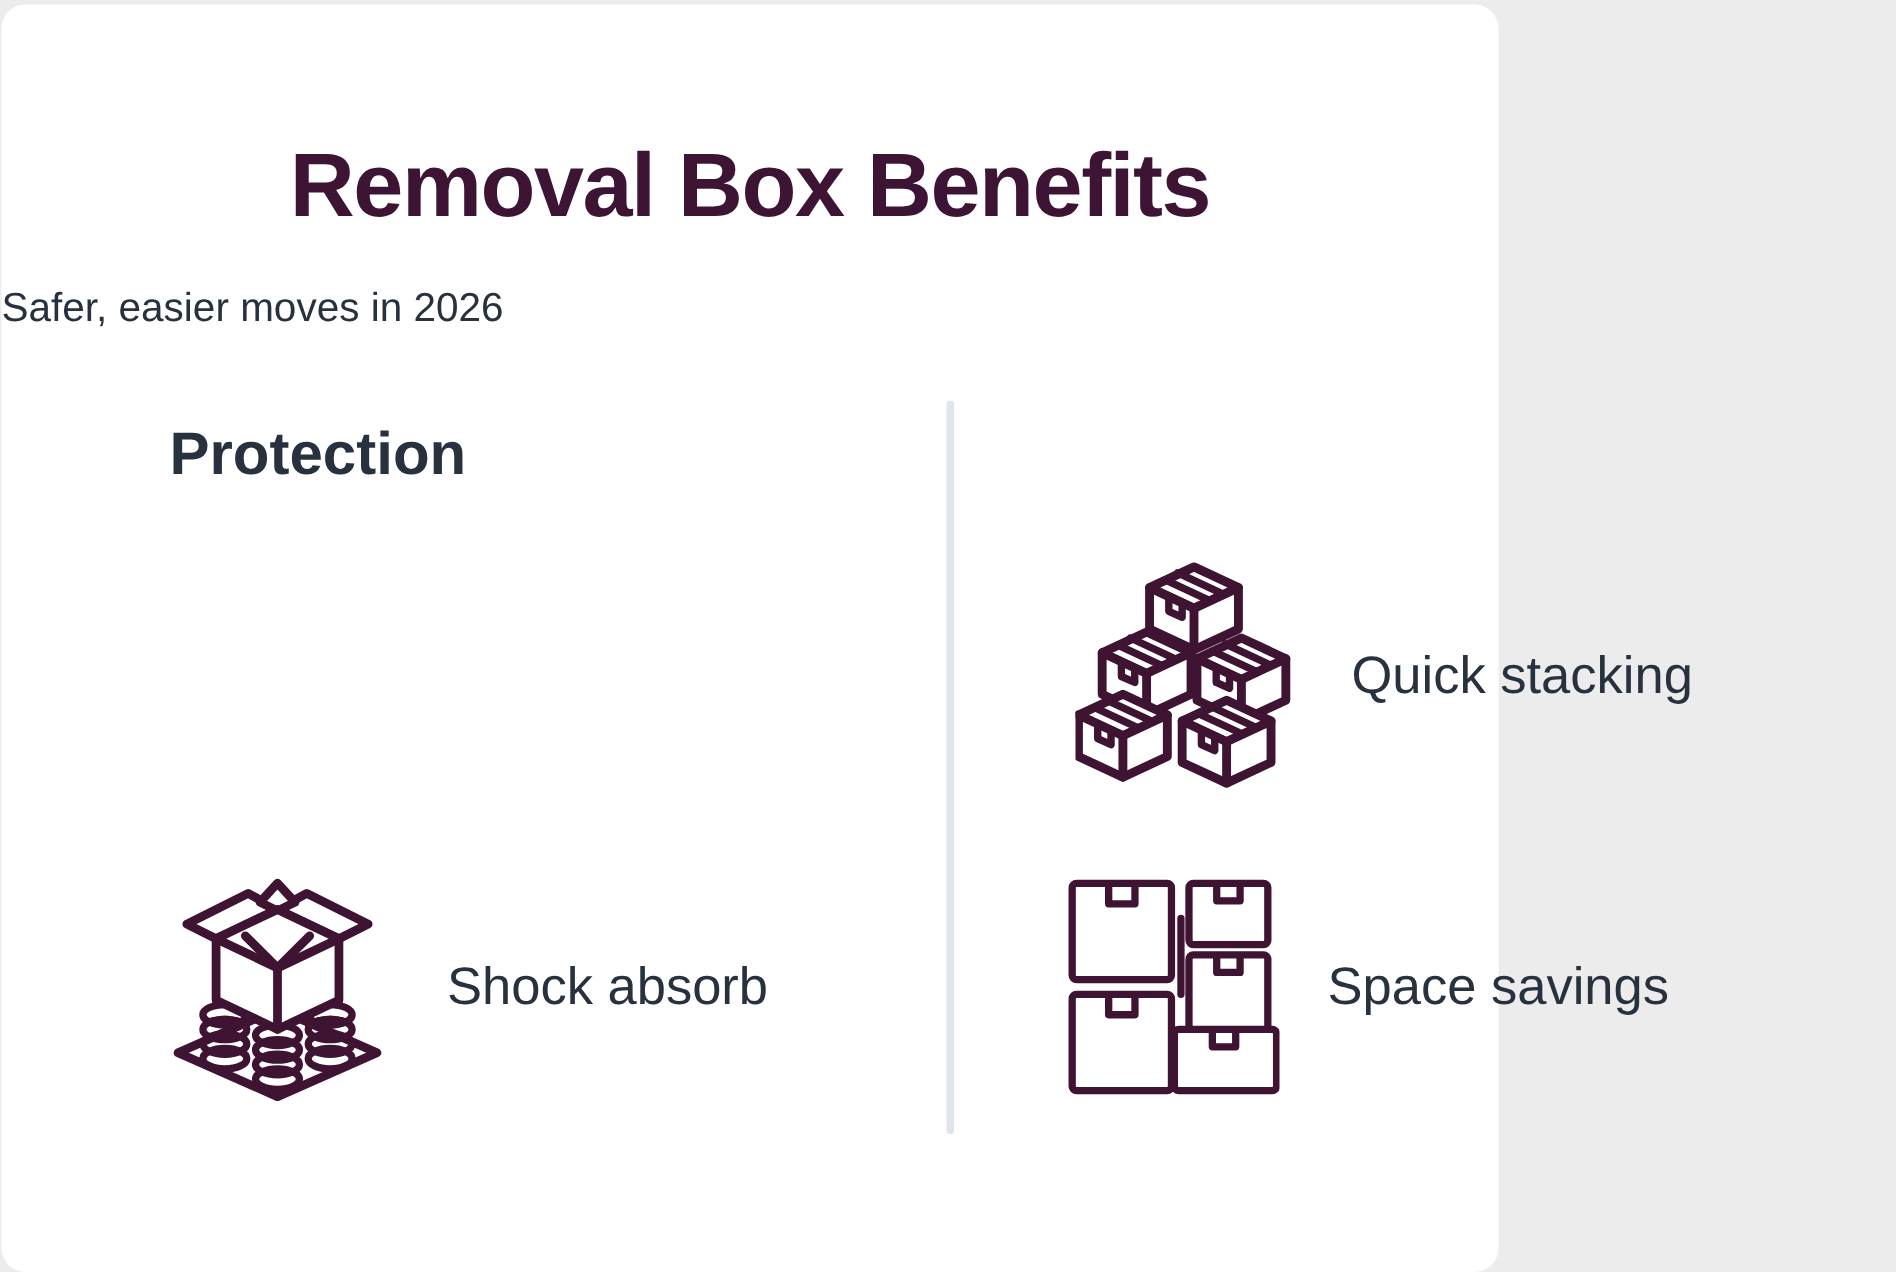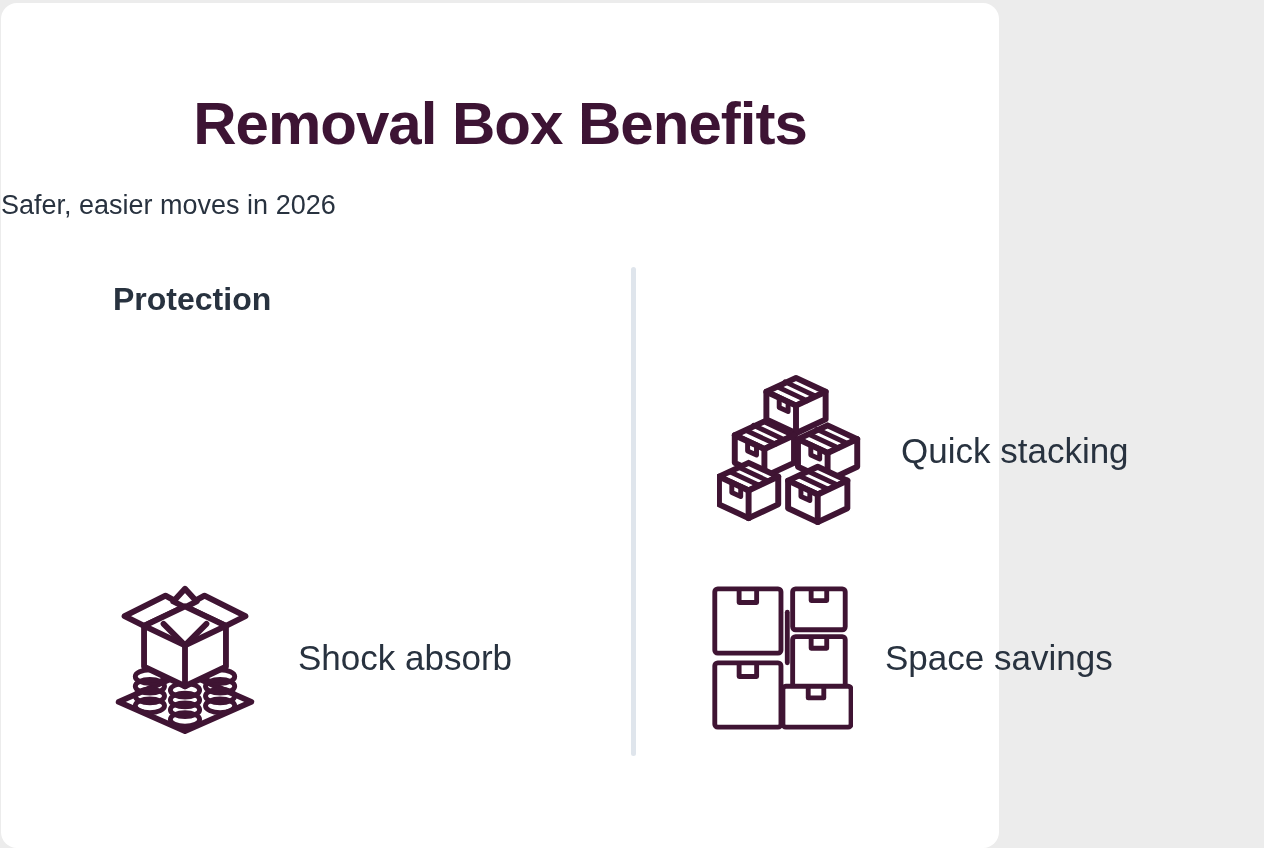--- a/index.html
+++ b/index.html
@@ -23,21 +23,21 @@
   }
   .subtitle{
     position:absolute;top:167px;left:0;width:100%;text-align:left;
     font-size:27px;color:var(--text-color);margin-top:20px;
   }
   .divider{
     position:absolute;left:630px;top:264px;width:5px;height:489px;
     background:var(--divider-color);border-radius:3px;
   }
   .col-heading{
-    position:absolute;font-size:32px;font-weight:bold;color:var(--text-color);
+    position:absolute;font-size:40px;font-weight:bold;color:var(--text-color);
   }
   .col-heading.left{left:112px;top:278px;}
   .col-heading.right{left:712px;top:278px;}
   .item{
     position:absolute;display:flex;align-items:center;
   }
   .item .icon{flex:0 0 auto;line-height:0;}
   .item .label{
     font-size:35px;color:var(--text-color);white-space:nowrap;
   }

